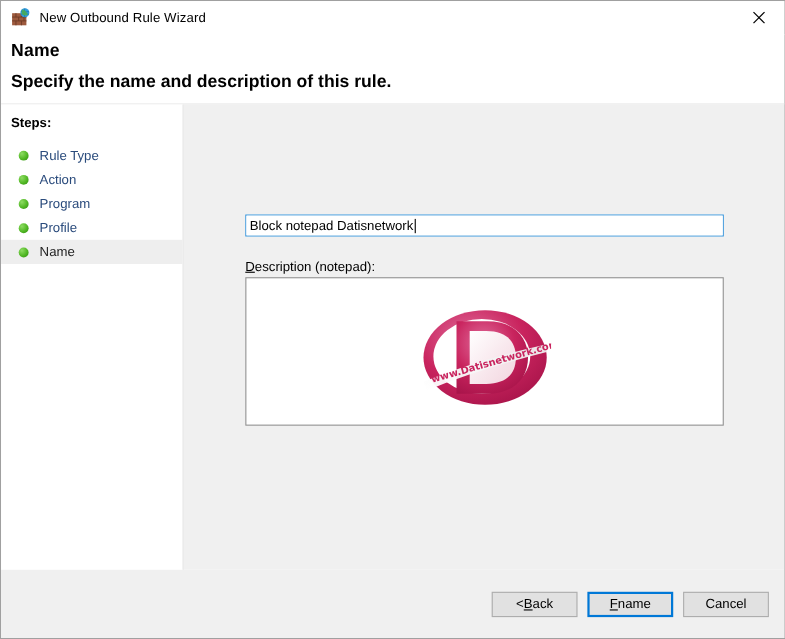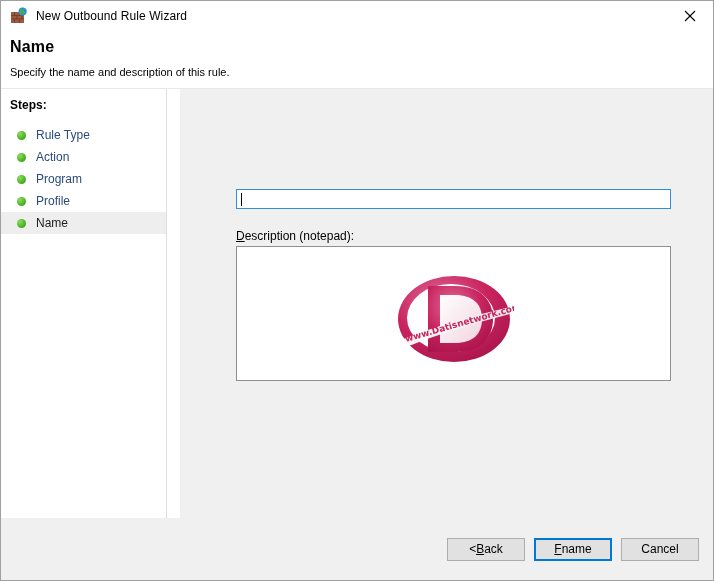--- a/index.html
+++ b/index.html
@@ -72,30 +72,30 @@
     border-bottom: 1px solid #e8e8e8;
   }
   .header h1 {
     margin: 0 0 10px 0;
     font-size: 16px;
     font-weight: bold;
     color: #000000;
     letter-spacing: 0.2px;
   }
   .header .subtitle {
-    font-size: 11px;
-    color: #000000;
+    font-size: 16px;
+    color: #000000;
+    font-weight: bold;
   }
 
   
   .body-split {
     flex: 1 1 auto;
     display: flex;
     min-height: 0;
-    gap: 13px;
   }
 
   
   .sidebar {
     width: 166px;
     min-width: 166px;
     background: #ffffff;
     border-right: 1px solid #dedede;
     box-sizing: border-box;
     padding-top: 9px;
@@ -309,20 +309,21 @@
         <span class="step-bullet"></span>
         <span class="step-label">Name</span>
       </div>
     </div>
 
     <div class="main">
       <div class="form-area">
 
 
         <div class="text-input">
+          <span>Block notepad Datisnetwork</span>
             <span class="caret"></span>
         </div>
 
         <div class="spacer"></div>
 
         <div class="field-label"><u>D</u><span>escription (notepad):</span></div>
 
         <div class="desc-box">
 
           <div class="logo-wrap">

